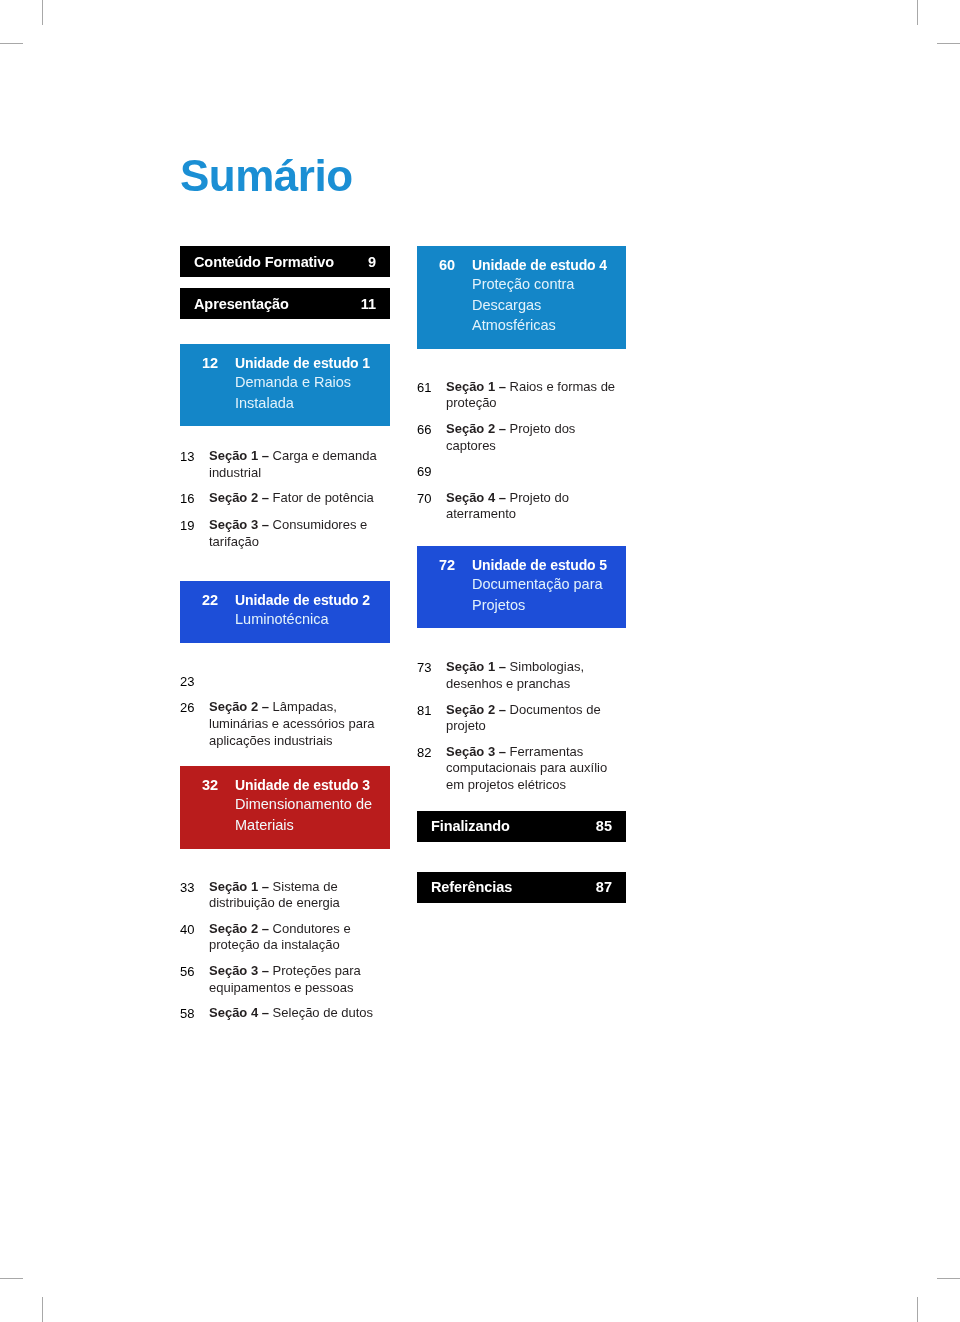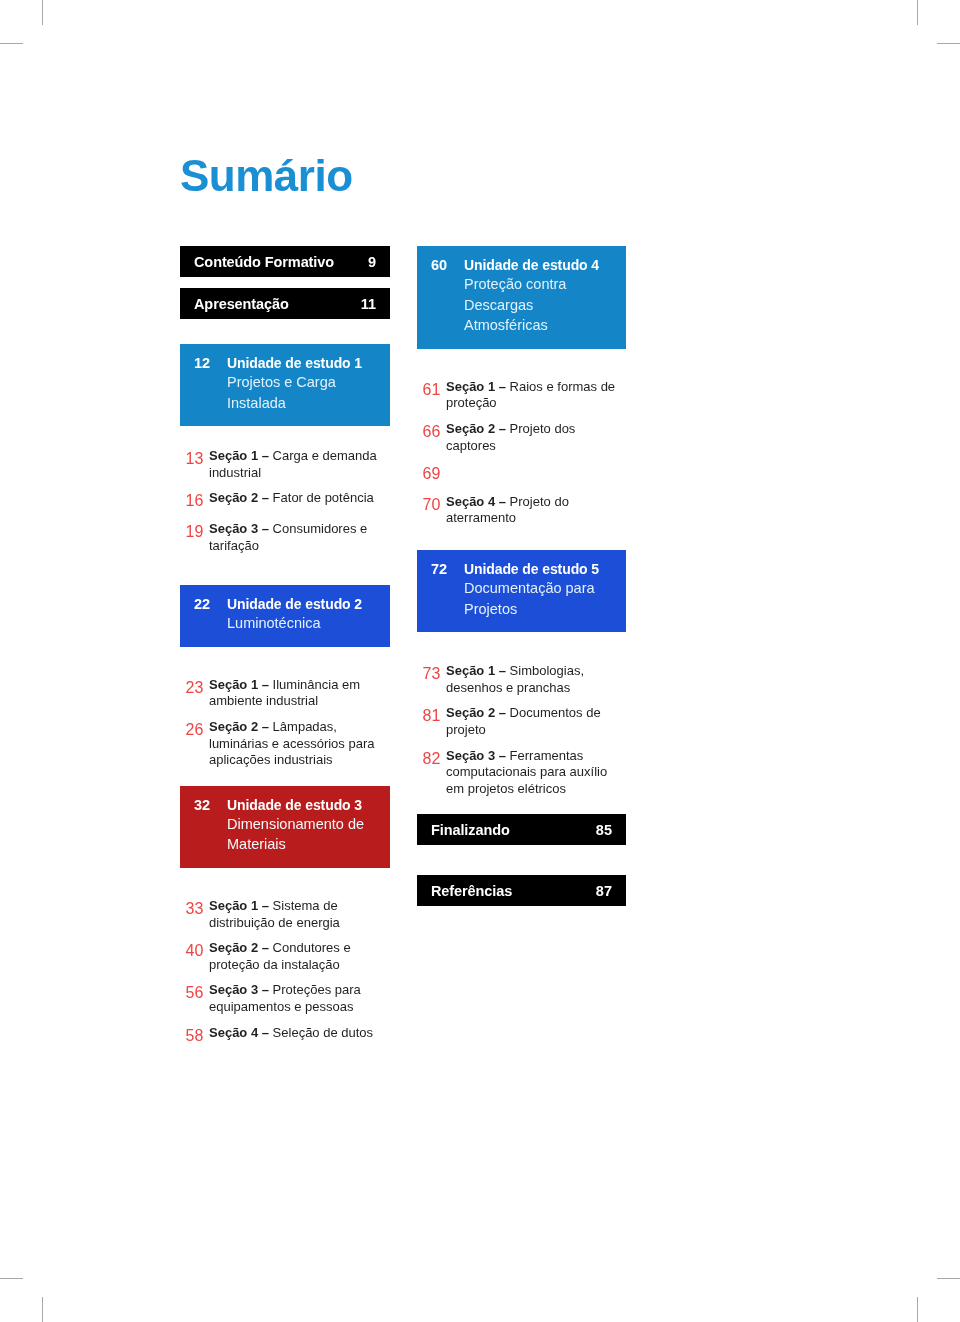--- a/index.html
+++ b/index.html
@@ -70,21 +70,21 @@
     height: 31px;
     box-sizing: border-box;
     margin-bottom: 11px;
   }
   .bar .bar-label { letter-spacing: -0.1px; }
   .bar .bar-page  { letter-spacing: 0; }
 
   
   .unit-box {
     display: block;
-    padding: 11px 14px 13px 14px;
+    padding: 11px 14px 13px 22px;
     box-sizing: border-box;
     color: #ffffff;
   }
   .unit-box .unit-head {
     display: flex;
     align-items: baseline;
   }
   .unit-box .unit-num {
     font-size: 14.5px;
     font-weight: bold;
@@ -119,24 +119,23 @@
     display: flex;
     align-items: flex-start;
     margin-bottom: 9px;
     font-size: 13px;
     line-height: 1.28;
     color: #231f20;
   }
   .sec-num {
     flex: 0 0 29px;
     width: 29px;
-    font-size: 16px;
-    color: #ef4444;
+    font-size: 13px;
+    color: #000000;
     padding-top: 1px;
-    text-align: center;
   }
   .sec-text { flex: 1 1 auto; }
   .sec-text b { font-weight: bold; }
 
   .spacer-22 { height: 22px; }
   .spacer-14 { height: 14px; }
   .spacer-30 { height: 30px; }
   .spacer-8  { height: 8px; }
 </style>
 </head>
@@ -165,21 +164,21 @@
     <span class="bar-page">11</span>
   </div>
 
   <div class="spacer-14"></div>
 
   <div class="unit-box unit-blue">
     <div class="unit-head">
       <span class="unit-num">12</span>
       <span class="unit-title">Unidade de estudo 1</span>
     </div>
-    <div class="unit-sub">Projetos e Carga Instalada</div>
+    <div class="unit-sub">Demanda e Raios Instalada</div>
   </div>
 
   <div class="spacer-22"></div>
 
   <ul class="sec-list">
     <li class="sec-item">
       <span class="sec-num">13</span>
       <span class="sec-text"><b>Seção 1 – </b><span>Carga e demanda industrial</span></span>
     </li>
     <li class="sec-item">
@@ -200,21 +199,20 @@
       <span class="unit-title">Unidade de estudo 2</span>
     </div>
     <div class="unit-sub">Luminotécnica</div>
   </div>
 
   <div class="spacer-30"></div>
 
   <ul class="sec-list">
     <li class="sec-item">
       <span class="sec-num">23</span>
-      <span class="sec-text"><b>Seção 1 – </b><span>Iluminância em ambiente industrial</span></span>
     </li>
     <li class="sec-item">
       <span class="sec-num">26</span>
       <span class="sec-text"><b>Seção 2 – </b><span>Lâmpadas, luminárias e acessórios para aplicações industriais</span></span>
     </li>
   </ul>
 
   <div class="spacer-8"></div>
 
   <div class="unit-box unit-pale">

